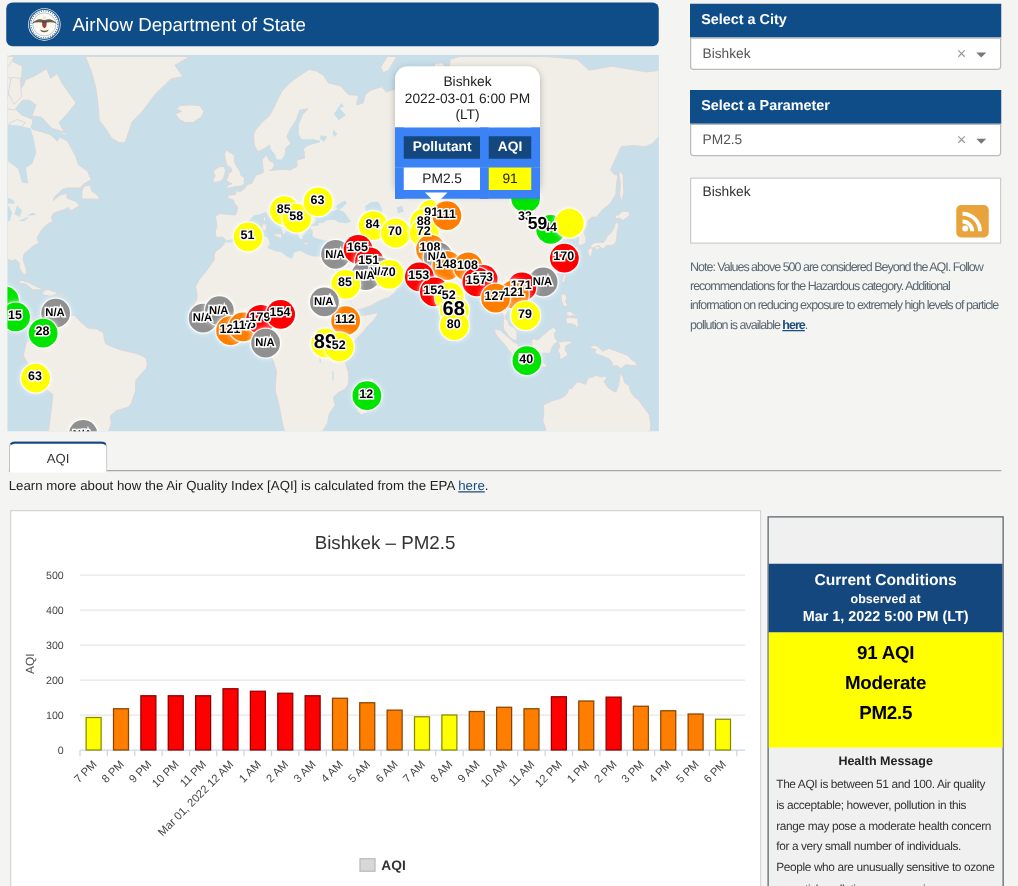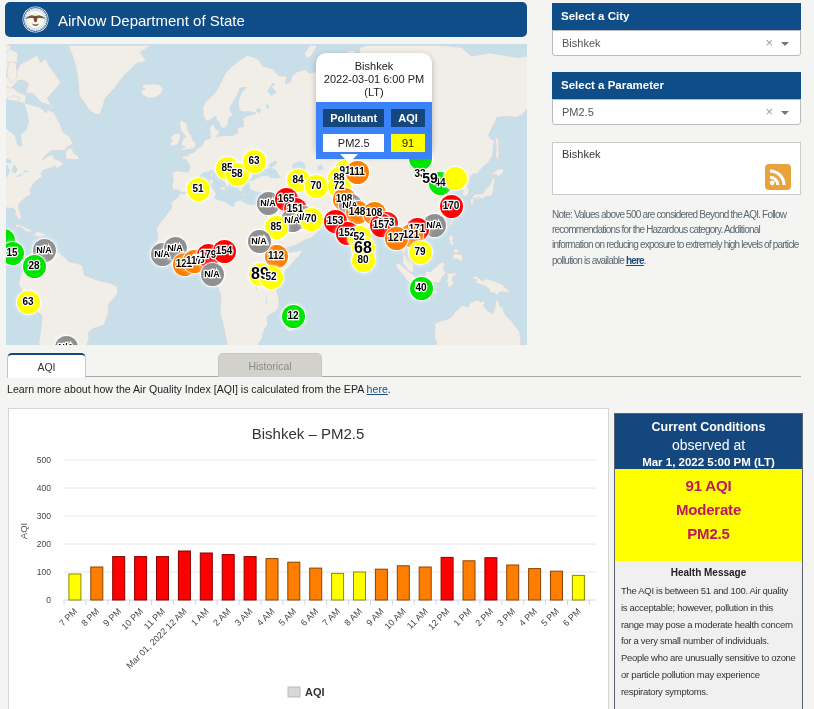--- a/index.html
+++ b/index.html
@@ -34,25 +34,25 @@
 #note a { color:#1b4c7e; font-weight:bold; }
 #hrline { position:absolute; left:7px; top:376px; width:794px; height:1px; background:#a8a8a8; }
 .tab { position:absolute; top:353px; height:24px; border-radius:5px 5px 0 0; font-size:10.5px; text-align:center; line-height:24px; }
 #tab1 { left:7px; width:79px; background:#fff; border:1px solid #c5c5c5; border-top:2px solid #14477d; border-bottom:none; height:25px; color:#333; z-index:2; }
 #tab2 { left:90px; width:125px; background:#d3d1cc; color:#8b8b85; border:1px solid #c8c6c0; border-bottom:none;}
 #tab3 { left:218px; width:104px; background:#d3d1cc; color:#8b8b85; border:1px solid #c8c6c0; border-bottom:none;}
 #learn { position:absolute; left:7px; top:383px; font-size:10.6px; color:#222; }
 #learn a { color:#1b4c7e; }
 #chart { position:absolute; left:8px; top:408px; width:601px; height:302px; background:#fff; border:1px solid #d6d6d6; }
 #panel { position:absolute; left:614px; top:413px; width:189px; height:297px; border:1px solid #5a646e; background:#f0f0f0; }
-#panel .ph { background:#14477d; color:#fff; text-align:center; height:55px; padding-top:6px; }
+#panel .ph { background:#14477d; color:#fff; text-align:center; height:55px; padding-top:6px;margin-top:37px; }
 #panel .ph .l1 { font-size:12.5px; font-weight:bold; }
-#panel .ph .l2 { font-size:14px; font-weight:normal; margin-top:3px; }
+#panel .ph .l2 { font-size:10px; font-weight:bold; margin-top:3px; }
 #panel .ph .l3 { font-size:11.5px; font-weight:bold; margin-top:3px; }
-#panel .yel { background:#ffff00; color:#be185d; text-align:center; padding:5px 2px 15px 2px; }
+#panel .yel { background:#ffff00; color:#000000; text-align:center; padding:5px 2px 15px 2px; }
 #panel .yel div { font-size:15px; font-weight:bold; line-height:24px; letter-spacing:-0.2px; }
 #panel .hm { text-align:center; font-size:10px; font-weight:bold; color:#222; padding:6px 0 3px 0; }
 #panel .ht { font-size:9.5px; letter-spacing:-0.3px; color:#333; line-height:16.8px; padding:2px 6px; width:187px; }
 </style>
 </head>
 <body>
 <div id="page">
 
   <div id="hdr">
     <svg id="seal" viewBox="0 0 54 54">
@@ -284,21 +284,20 @@
         <circle cx="7.2" cy="18.8" r="2.4" fill="#fff"></circle>
         <path d="M5 13.2 a7.8 7.8 0 0 1 7.8 7.8" fill="none" stroke="#fff" stroke-width="3.1"></path>
         <path d="M5 7.0 a14 14 0 0 1 14 14" fill="none" stroke="#fff" stroke-width="3.1"></path>
       </svg>
     </div>
   </div>
   <div id="note">Note: Values above 500 are considered Beyond the AQI. Follow recommendations for the Hazardous category. Additional information on reducing exposure to extremely high levels of particle pollution is available <a href="#">here</a>.</div>
 
   <div id="hrline"></div>
   <div class="tab" id="tab1">AQI</div>
-  <div class="tab" id="tab3">Historical</div>
   <div id="learn">Learn more about how the Air Quality Index [AQI] is calculated from the EPA <a href="#">here</a>.</div>
 
   <div id="chart"><svg width="599" height="300" viewBox="0 0 599 300" font-family="Liberation Sans, sans-serif">
 <text x="299" y="30" text-anchor="middle" font-size="15" fill="#333333">Bishkek – PM2.5</text>
 <text x="42" y="194.0" text-anchor="end" font-size="8.5" fill="#444444">0</text>
 <line x1="55" y1="163.0" x2="587" y2="163.0" stroke="#e6e6e6" stroke-width="1"></line>
 <text x="42" y="166.0" text-anchor="end" font-size="8.5" fill="#444444">100</text>
 <line x1="55" y1="135.0" x2="587" y2="135.0" stroke="#e6e6e6" stroke-width="1"></line>
 <text x="42" y="138.0" text-anchor="end" font-size="8.5" fill="#444444">200</text>
 <line x1="55" y1="107.0" x2="587" y2="107.0" stroke="#e6e6e6" stroke-width="1"></line>

